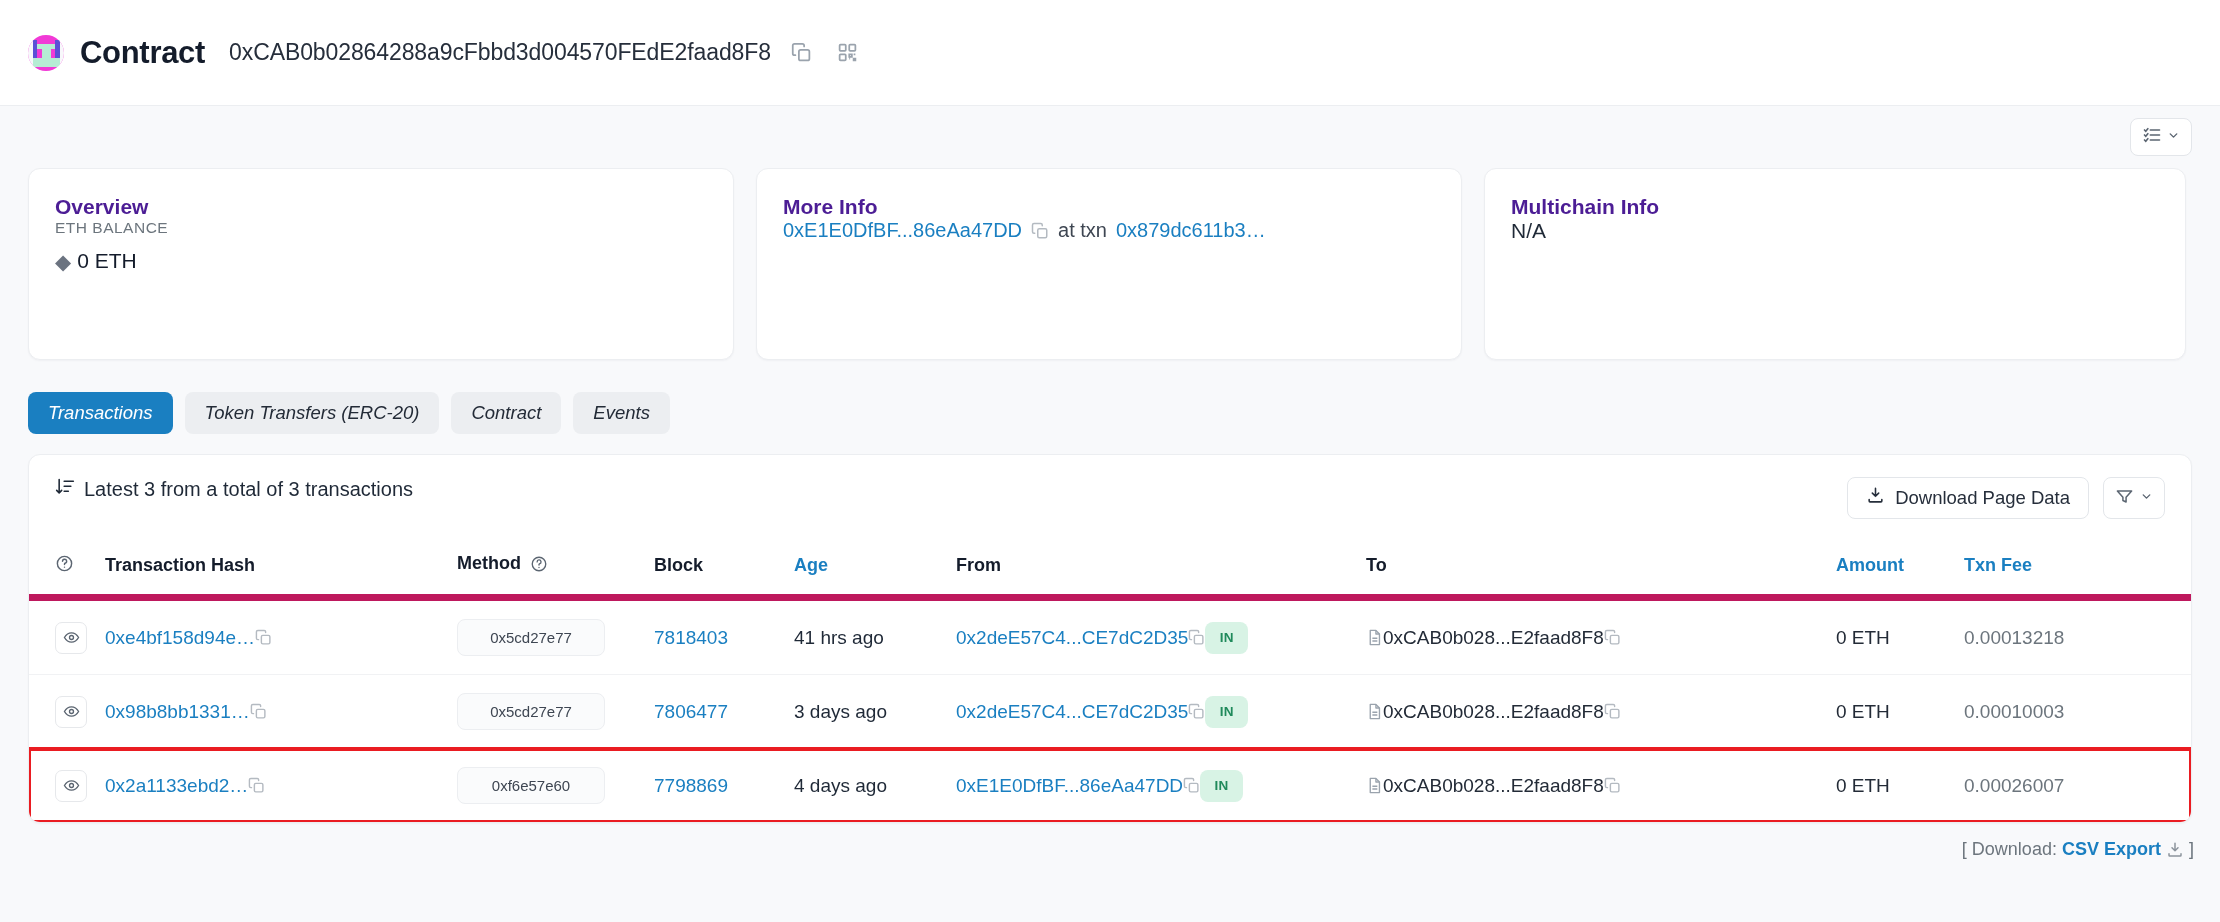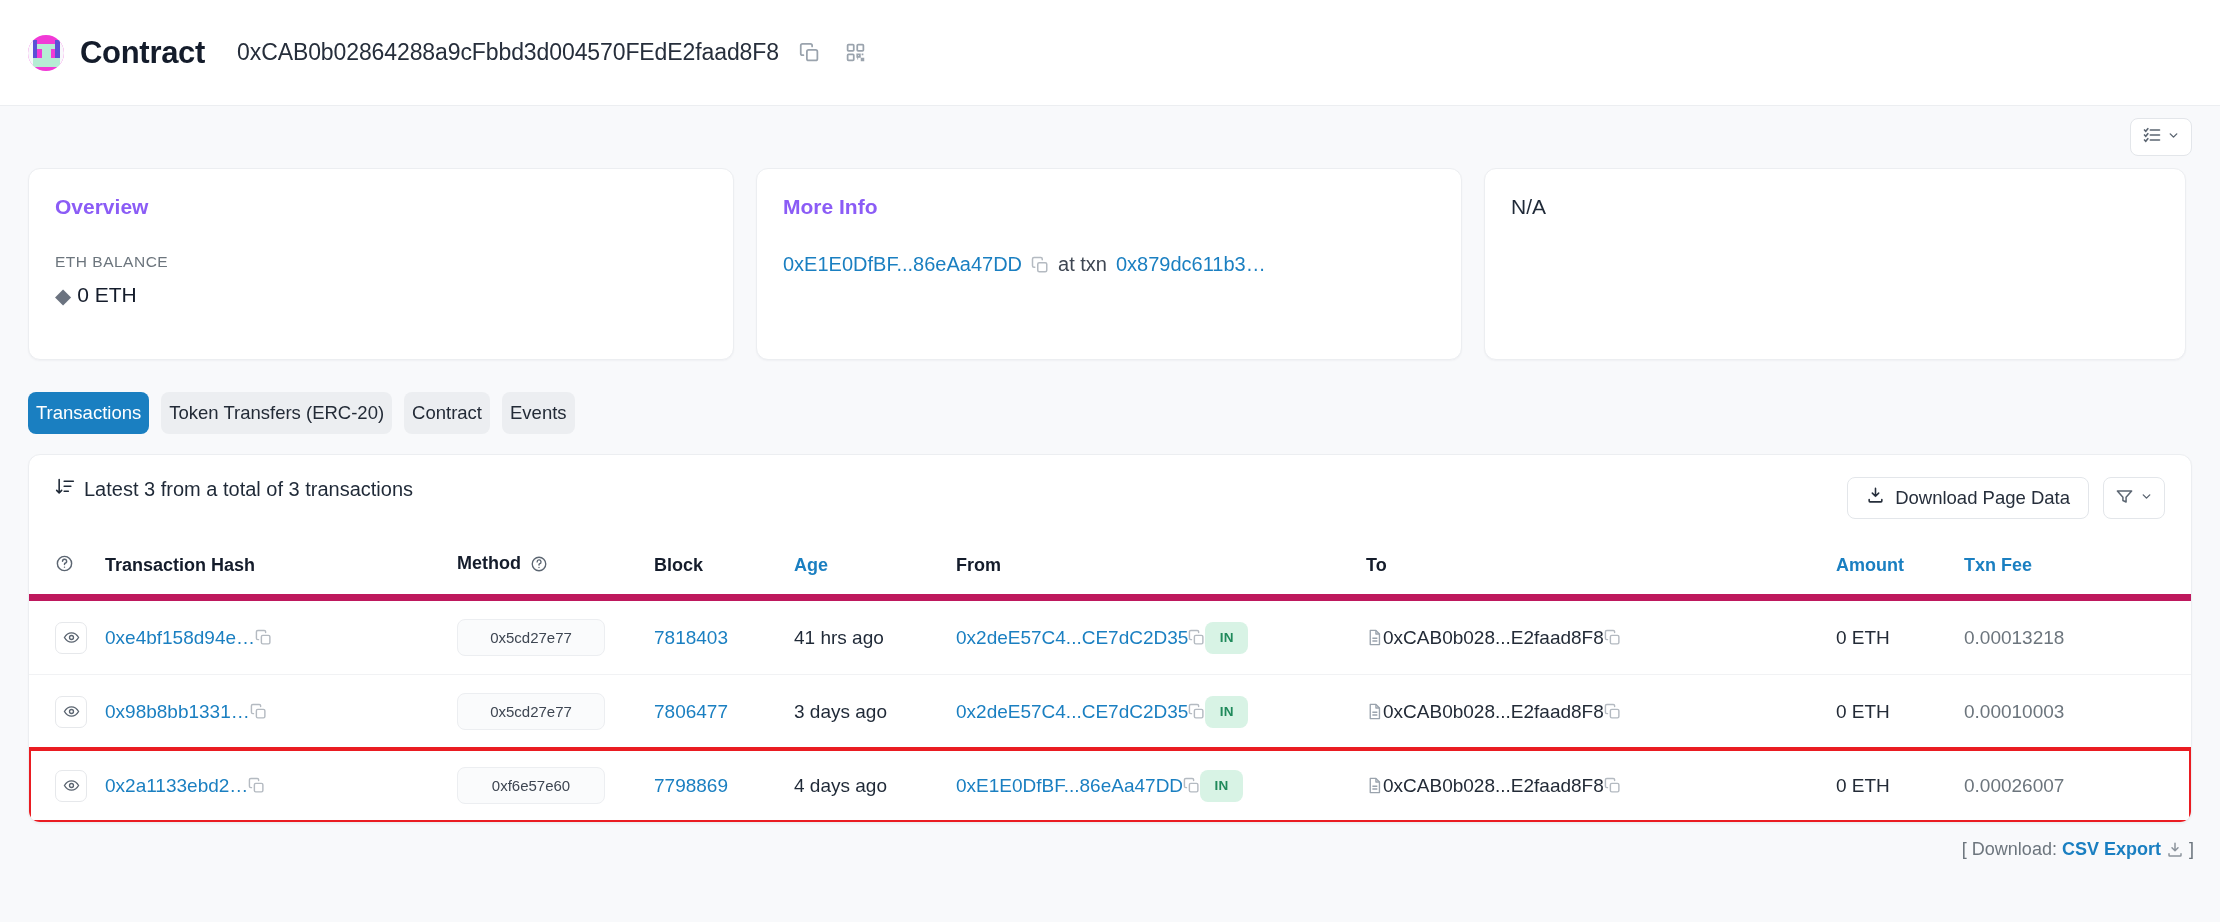--- a/index.html
+++ b/index.html
@@ -32,21 +32,21 @@
   .page-title {
     font-size: 31px;
     font-weight: 700;
     letter-spacing: -0.3px;
     color: #141c2b;
   }
   .contract-address {
     font-size: 23px;
     color: #262e3b;
     letter-spacing: -0.1px;
-    margin-left: 16px;
+    margin-left: 8px;
   }
   .hdr-icon-btn {
     width: 30px; height: 30px;
     display: inline-flex;
     align-items: center;
     justify-content: center;
     cursor: pointer;
     color: #9aa3ad;
   }
   .hdr-icon-btn svg { display: block; }
@@ -85,22 +85,21 @@
     box-shadow: 0 1px 2px rgba(16,24,40,.04);
     padding: 26px 26px 30px 26px;
     height: 192px;
   }
   .card.overview   { width: 706px; }
   .card.moreinfo   { width: 706px; }
   .card.multichain { width: 702px; }
   .card-title {
     font-size: 21px;
     font-weight: 600;
-    color: #8b5cf6;
-    margin-bottom: 34px;
+    color: #4c1d95;
   }
   .card-label {
     font-size: 15.5px;
     letter-spacing: .5px;
     color: #6c757d;
     text-transform: uppercase;
     margin-bottom: 12px;
   }
   .eth-balance {
     display: flex;
@@ -121,29 +120,30 @@
   .na-text { font-size: 21px; color: #1f2937; }
 
   
   .tabs {
     display: flex;
     gap: 12px;
     padding: 32px 28px 0 28px;
   }
   .tab {
     height: 42px;
-    padding: 0 8px;
+    padding: 0 20px;
     border-radius: 8px;
     background: #eceef1;
     color: #232b37;
     font-size: 18.5px;
     display: flex;
     align-items: center;
     cursor: pointer;
     white-space: nowrap;
+    font-style: italic;
   }
   .tab.active { background: #1a7fc1; color: #ffffff; }
 
   
   .panel {
     margin: 20px 28px 0 28px;
     background: #ffffff;
     border: 1px solid #eceef1;
     border-radius: 12px;
     box-shadow: 0 1px 2px rgba(16,24,40,.04);
@@ -344,20 +344,21 @@
           <rect x="9" y="9" width="12" height="12" rx="2"></rect>
           <path d="M5 15H4a2 2 0 0 1-2-2V4a2 2 0 0 1 2-2h9a2 2 0 0 1 2 2v1"></path>
         </svg>
       </span>
       <span class="muted-txt">at txn</span>
       <a class="lnk">0x879dc611b3…</a>
     </div>
   </div>
 
   <div class="card multichain">
+    <div class="card-title">Multichain Info</div>
     <div class="na-text">N/A</div>
   </div>
 
 </div>
 
 <div class="tabs">
   <div class="tab active">Transactions</div>
   <div class="tab">Token Transfers (ERC-20)</div>
   <div class="tab">Contract</div>
   <div class="tab">Events</div>

